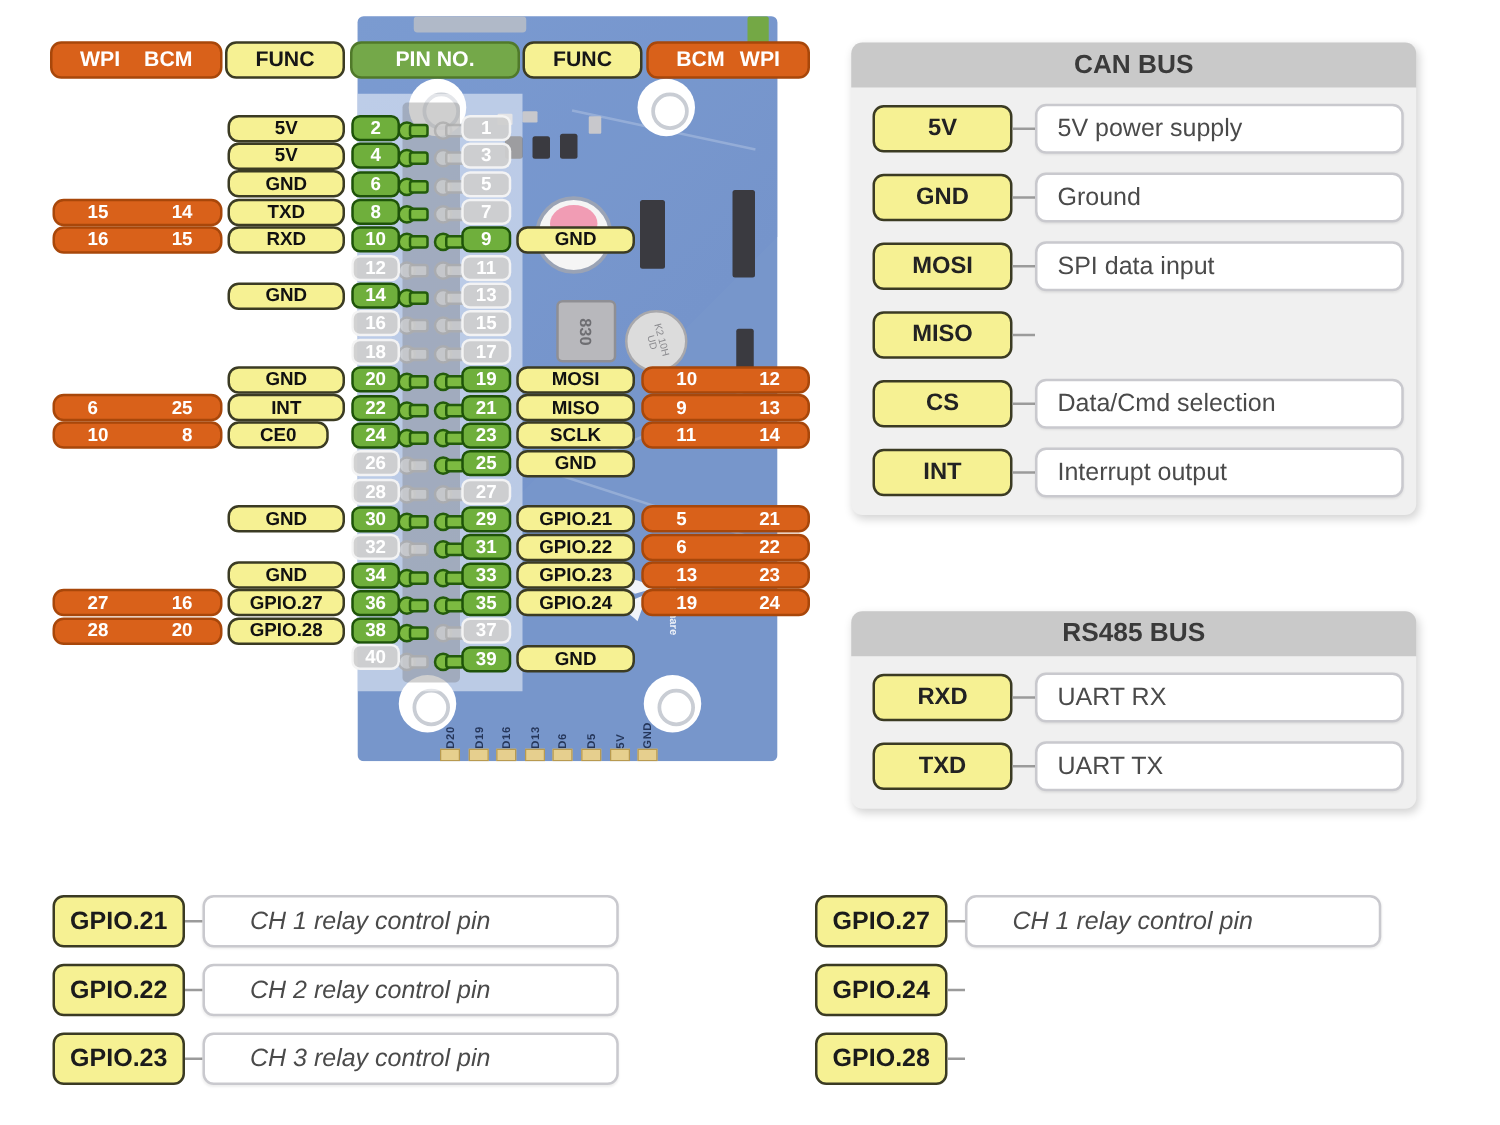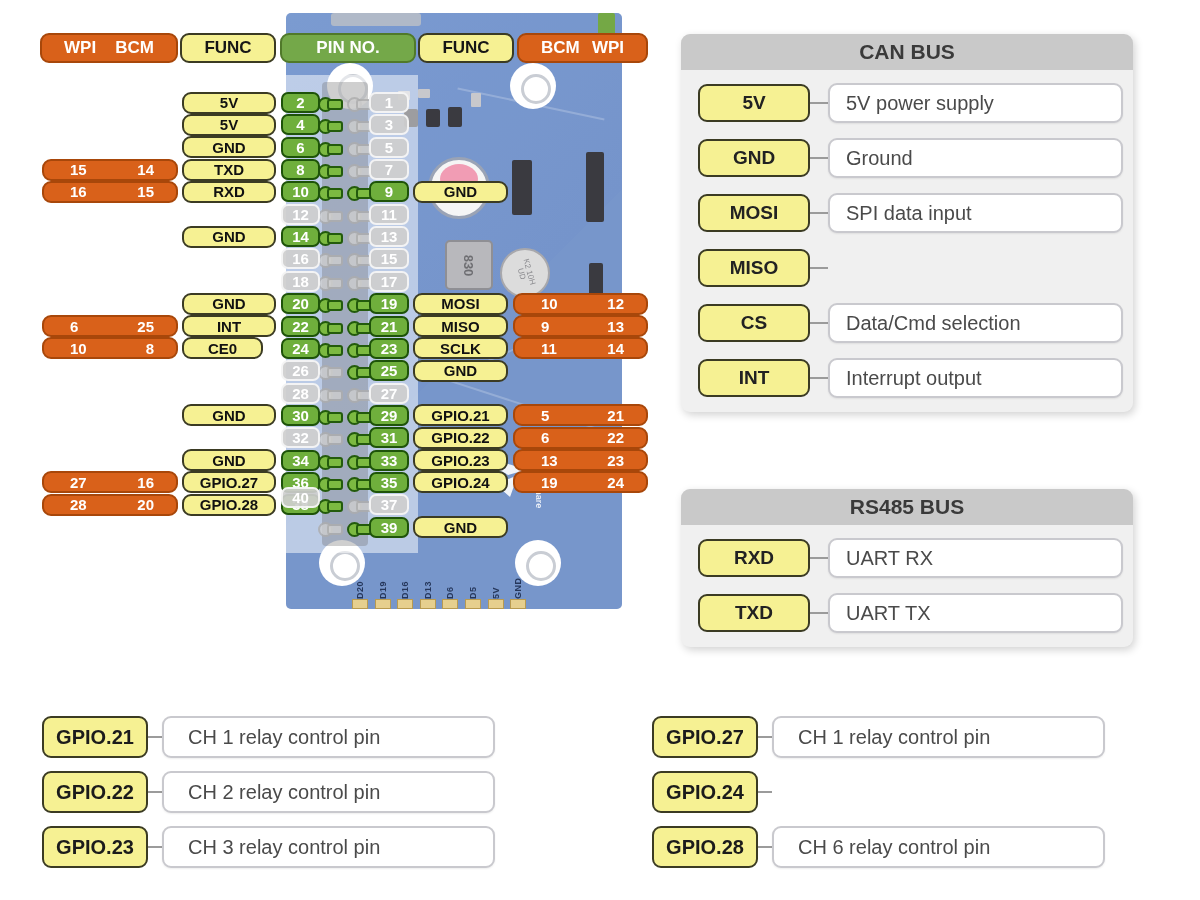--- a/index.html
+++ b/index.html
@@ -76,22 +76,22 @@
               box-shadow:0 1px 2px rgba(0,0,0,0.07);}
 
   
   .rgroup{position:absolute;display:flex;flex-direction:column;gap:13px;z-index:4;}
   .rrow{display:flex;align-items:center;height:42px;}
   .rrow .pill{width:106px;height:42px;background:#F6F193;border:2px solid #3B3B23;
               border-radius:9px;display:flex;align-items:center;justify-content:center;
               font-size:20px;font-weight:600;color:#1b1b1b;flex:none;}
   .rrow .link{width:14px;height:2px;background:#9B9B9B;flex:none;}
   .rrow .dbox{width:333px;height:42px;background:#fff;border:2px solid #C9C9CE;
-              border-radius:9px;display:flex;align-items:center;padding-left:24px;
-              font-size:20px;color:#4A4A4A;box-shadow:0 1px 2px rgba(0,0,0,0.07);}
+              border-radius:9px;display:flex;align-items:center;padding-left:36px;
+              font-size:20px;color:#4A4A4A;box-shadow:0 1px 2px rgba(0,0,0,0.07);font-style:italic;}
 </style>
 </head>
 <body>
 
 <div id="stage">
 
   <div id="board">
     <div class="wash2"></div>
     <div class="trace" style="left:150px;top:330px;width:180px;height:2px;transform:rotate(-24deg);"></div>
     <div class="trace" style="left:140px;top:390px;width:190px;height:2px;transform:rotate(18deg);"></div>
@@ -319,21 +319,21 @@
       </div>
       <div class="obox" style="left: 42px; top: 493.8px; width: 136px;">
         <span>28</span>
         <span>20</span>
       </div>
       <div class="ybox" style="left: 182px; top: 493.8px; width: 94px;">GPIO.28</div>
       <div class="pinp on" style="left: 281px; top: 494.3px; width: 39px;">38</div>
       <div class="glyph on" style="left: 318px; top: 499.3px;"></div>
       <div class="glyph off" style="left: 347px; top: 499.3px;"></div>
       <div class="pinp off" style="left: 369px; top: 494.3px; width: 40px;">37</div>
-      <div class="pinp off" style="left: 281px; top: 487px; width: 39px;">40</div>
+      <div class="pinp off" style="left: 281px; top: 515px; width: 39px;">40</div>
       <div class="glyph off" style="left: 318px; top: 521.65px;"></div>
       <div class="glyph on" style="left: 347px; top: 521.65px;"></div>
       <div class="pinp on" style="left: 369px; top: 516.65px; width: 40px;">39</div>
       <div class="ybox" style="left: 413px; top: 516.15px; width: 95px;">GND</div>
     </div>
 
   <div class="panel" style="left:681px;top:34px;">
     <div class="panel-head">CAN BUS</div>
     <div class="panel-body" id="can-body">
         <div class="prow">
@@ -407,17 +407,16 @@
         <div class="link"></div>
         <div class="dbox">CH 1 relay control pin</div>
       </div>
       <div class="rrow">
         <div class="pill">GPIO.24</div>
         <div class="link"></div>
       </div>
       <div class="rrow">
         <div class="pill">GPIO.28</div>
         <div class="link"></div>
-        <div class="dbox">CH 6 relay control pin</div>
       </div>
     </div>
 
 </div>
 
 </body></html>

